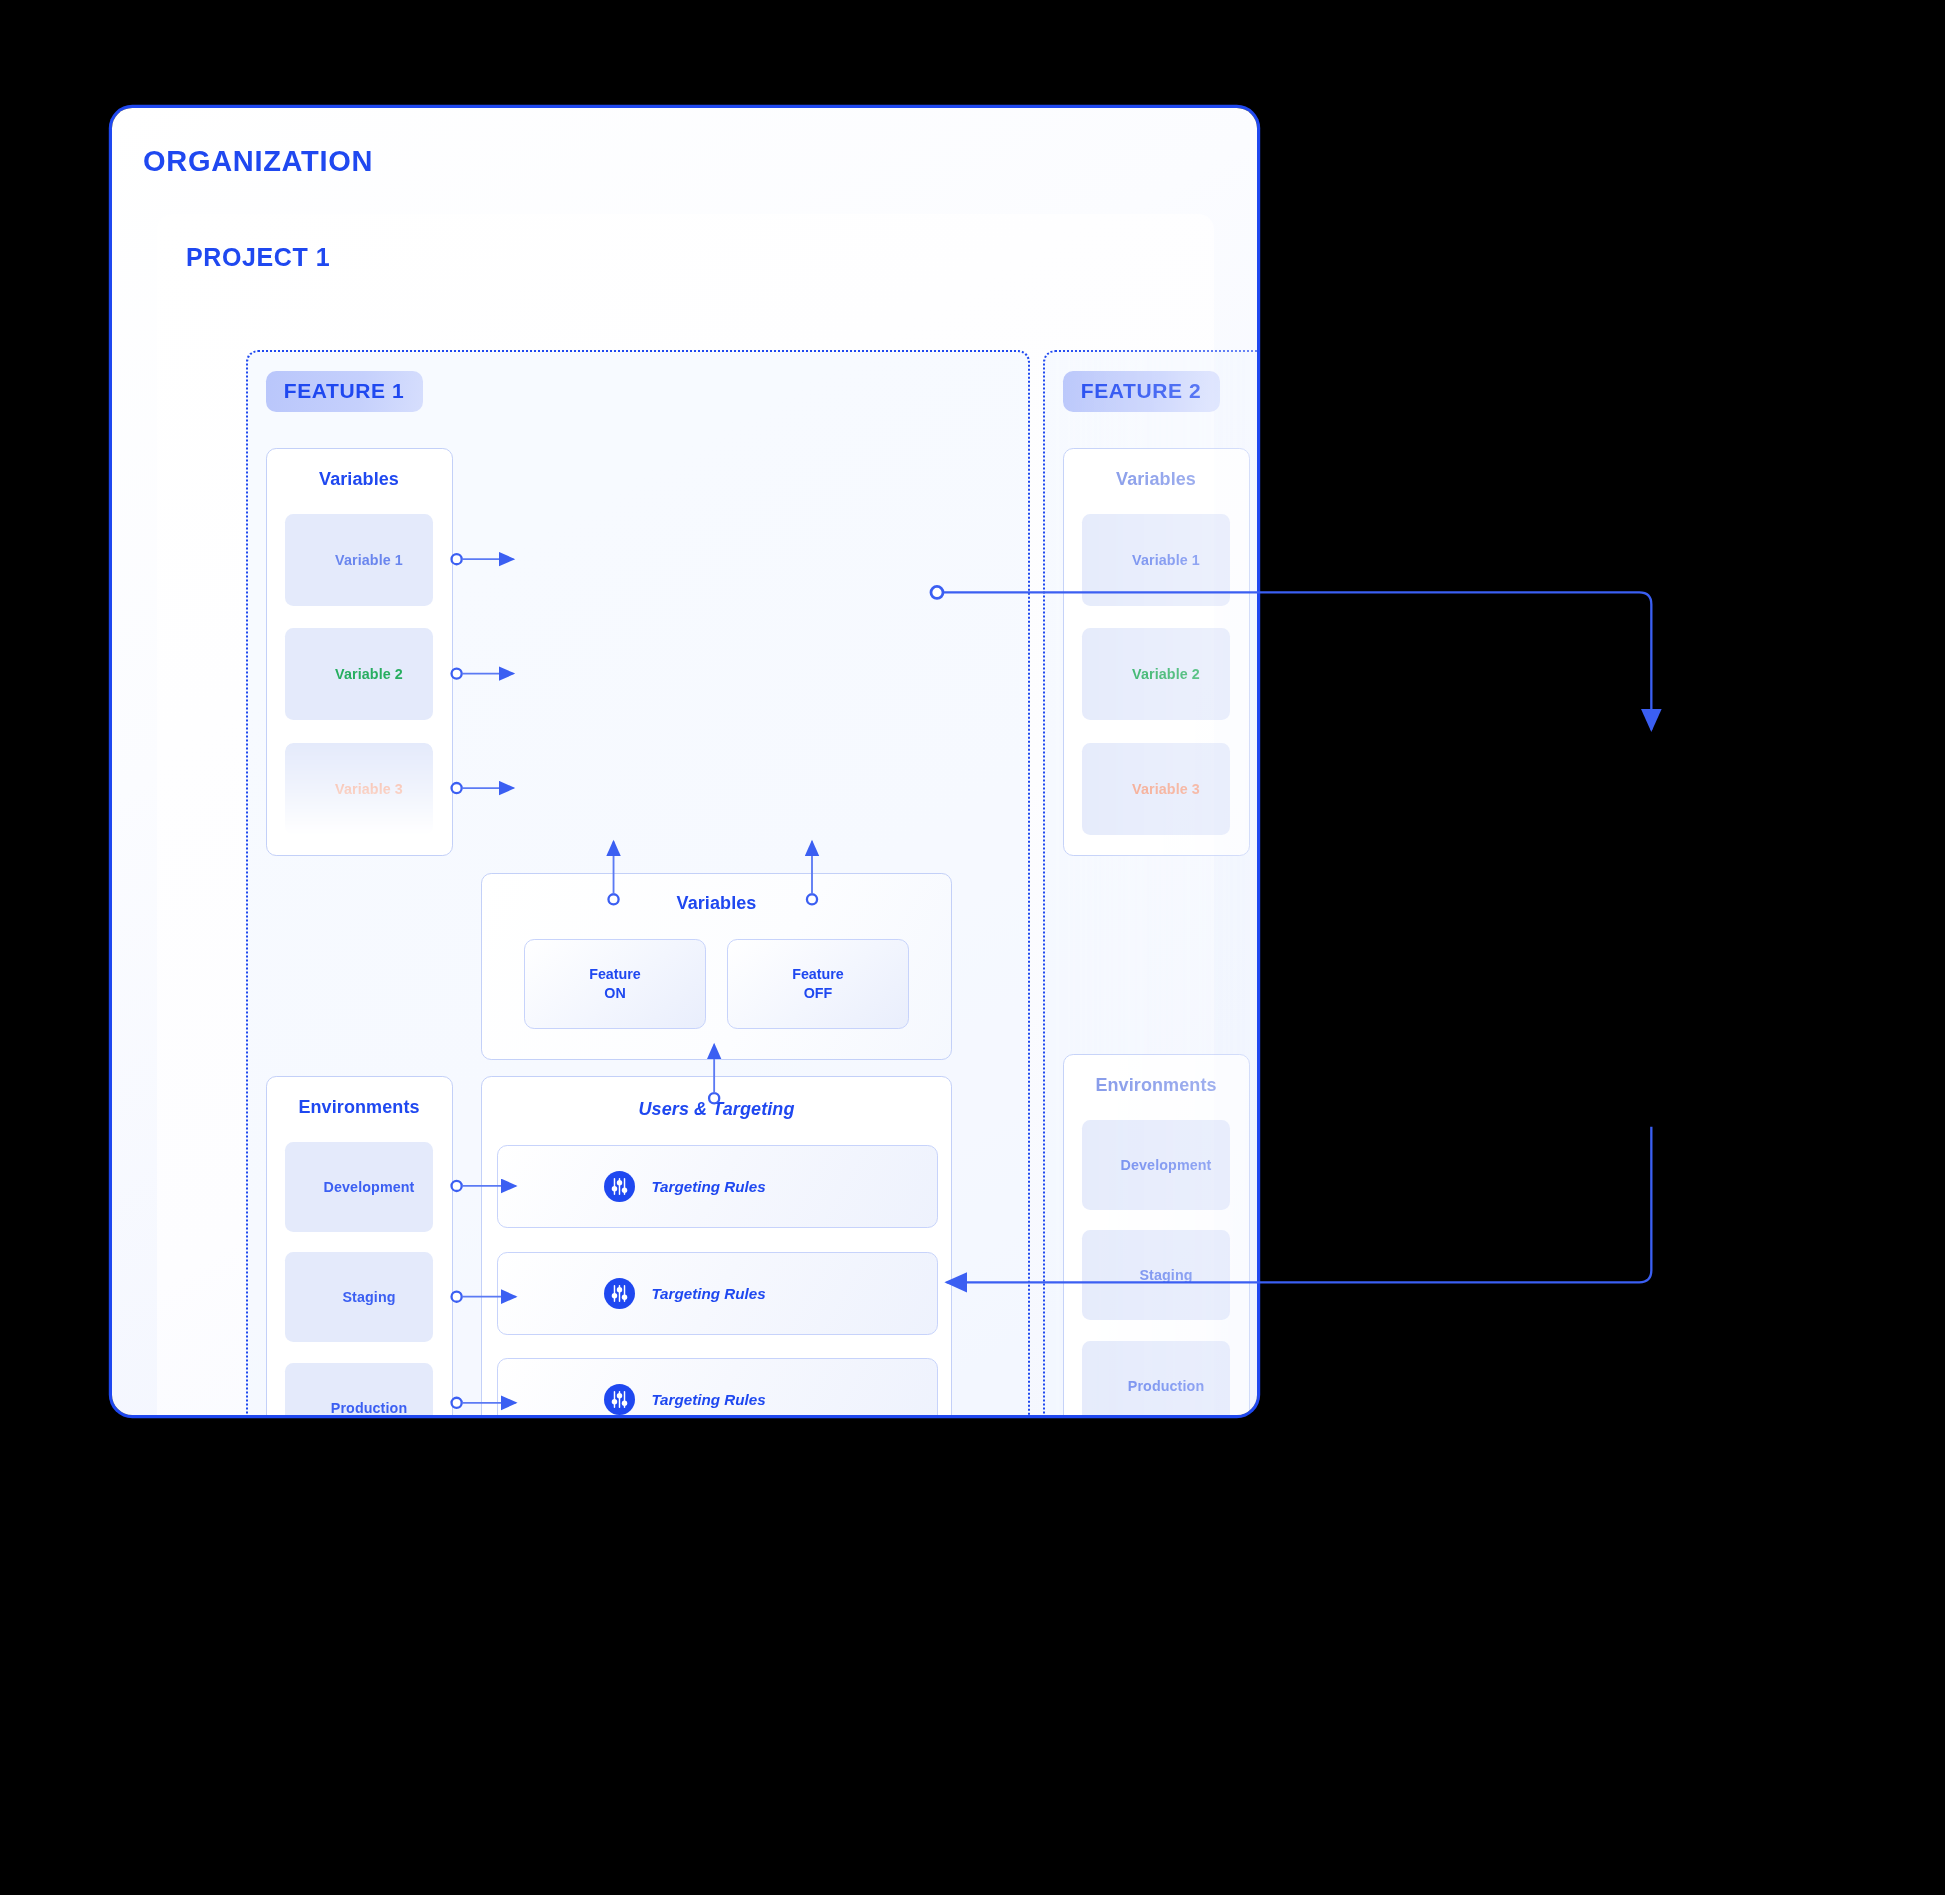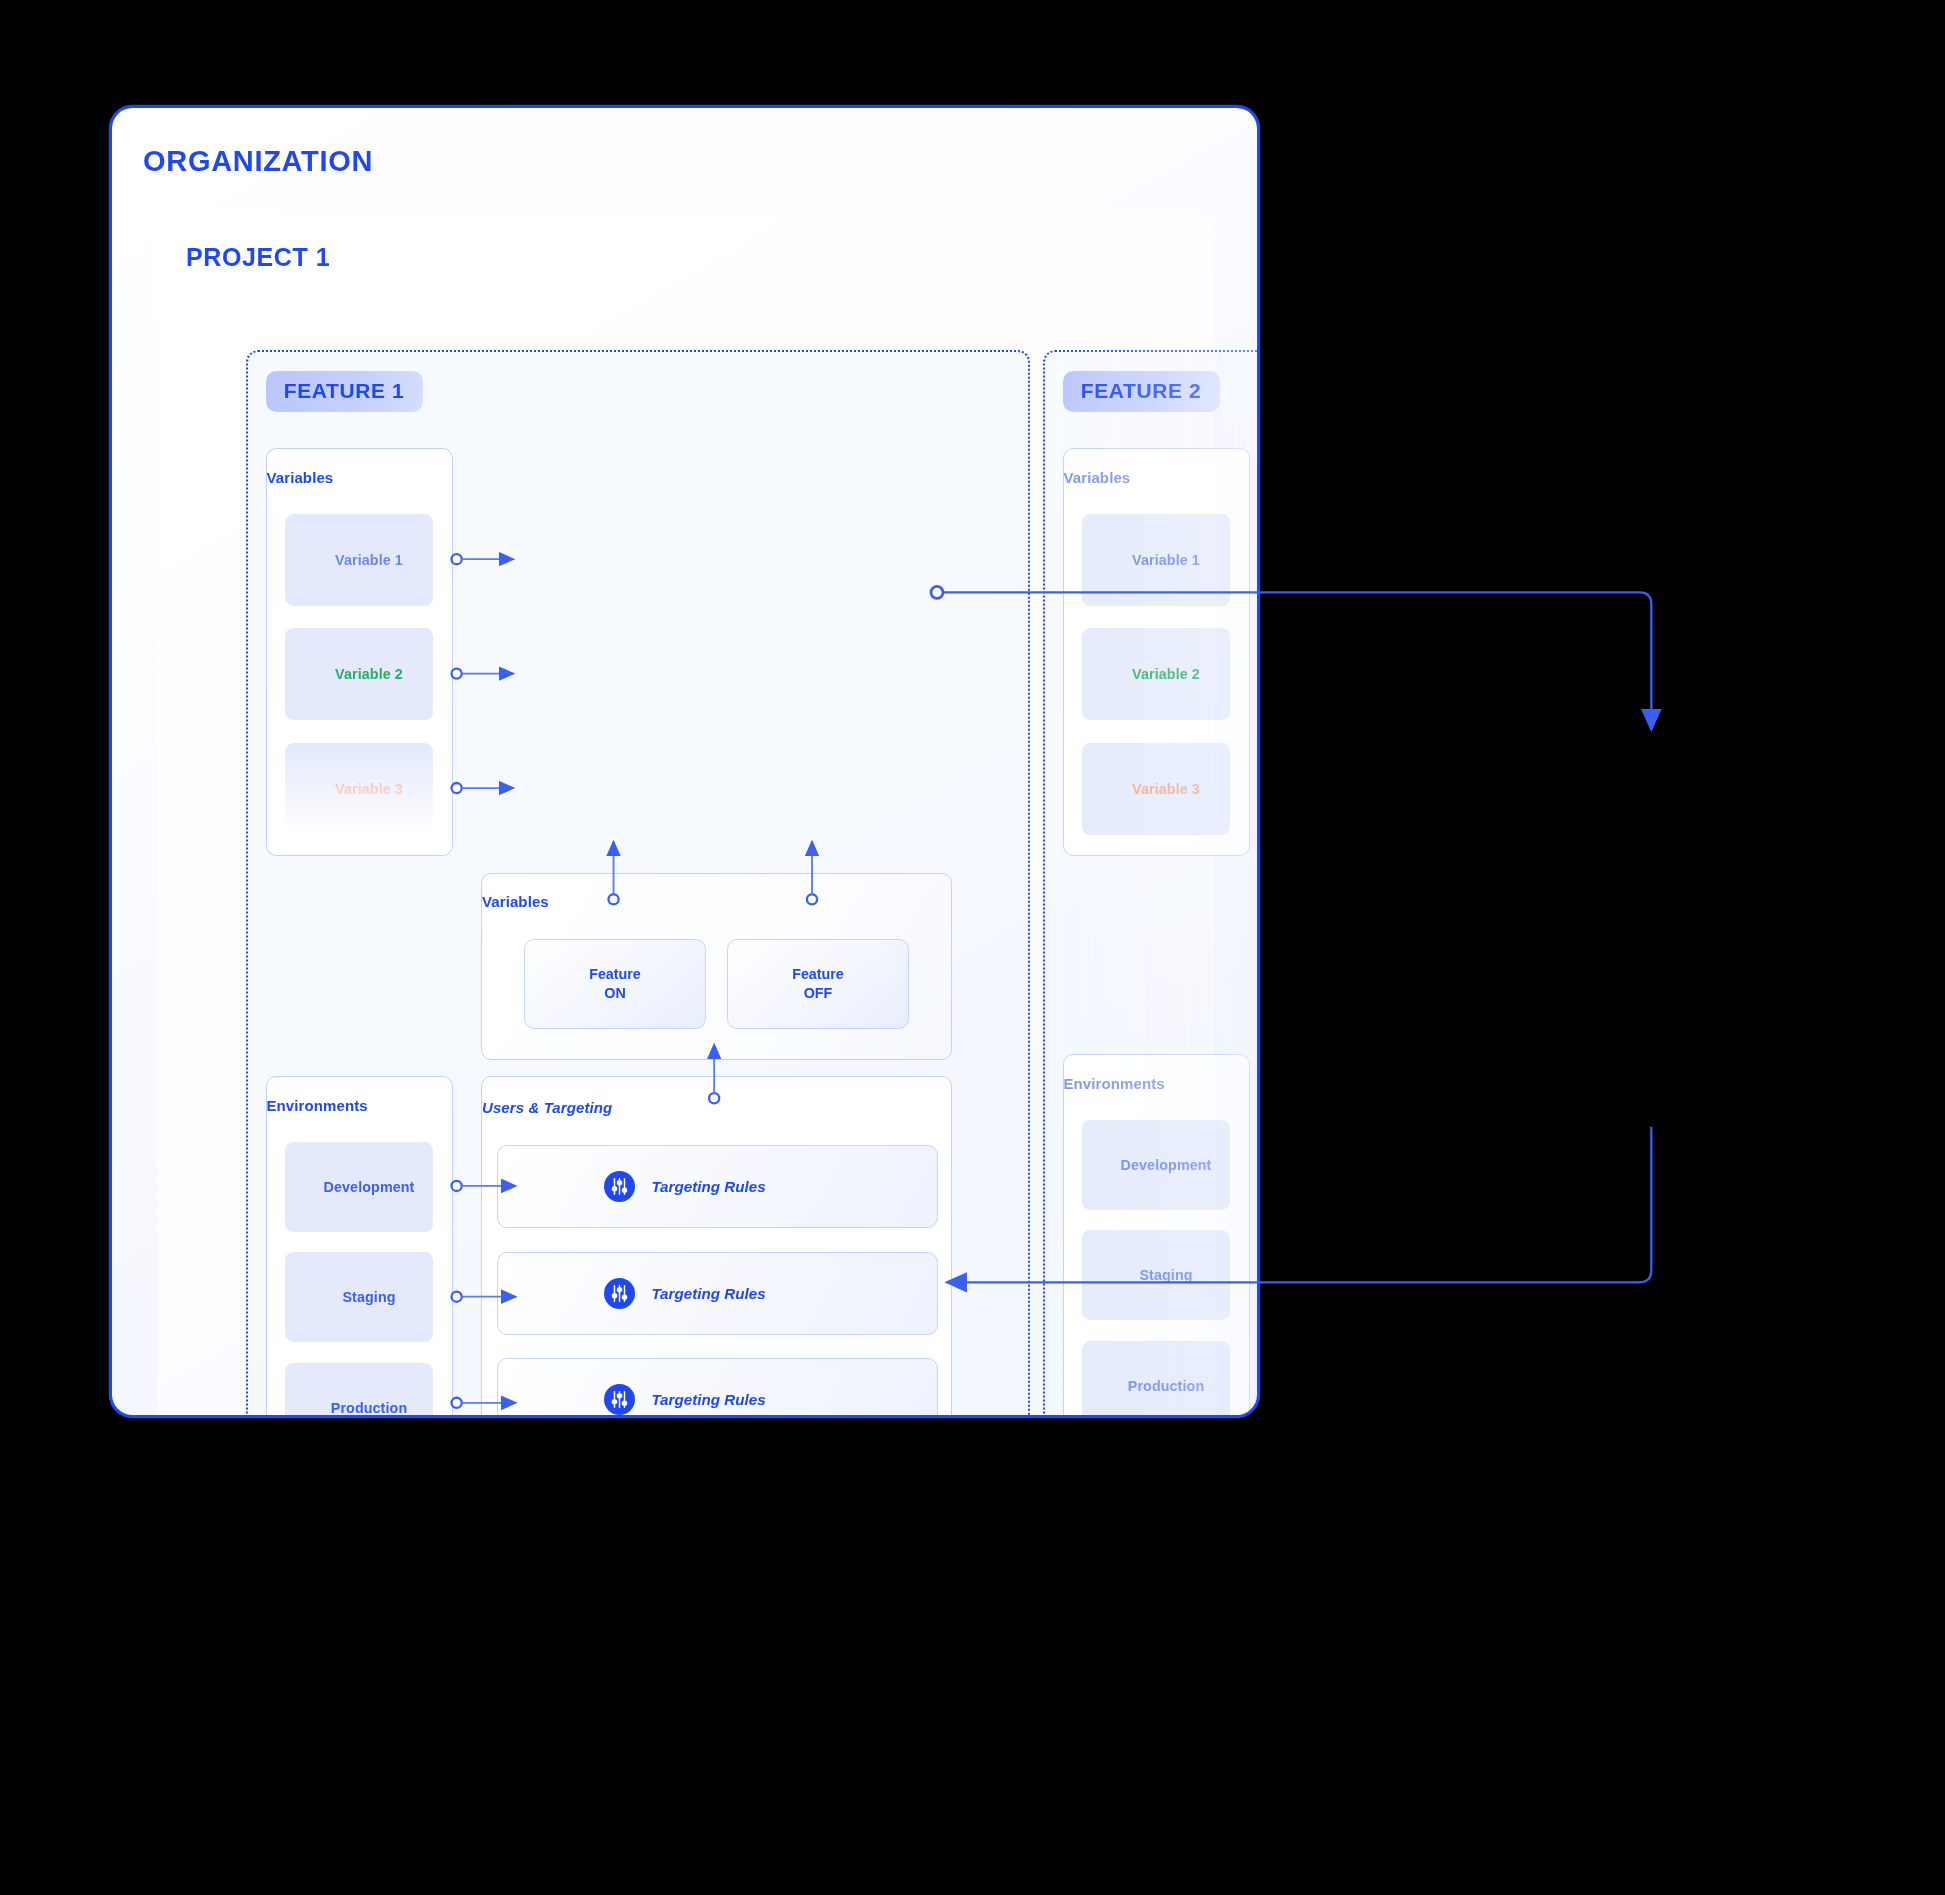--- a/index.html
+++ b/index.html
@@ -40,22 +40,22 @@
   .f2-box{left:886px;top:136px;width:780px;height:1120px;background:rgba(242,246,255,.6);}
 
   .feature-chip{position:absolute;border-radius:10.2px;
      background:linear-gradient(100deg,#b9c6fb 0%,#c5d0fc 60%,#d6defd 100%);
      display:flex;align-items:center;justify-content:center;
      font-size:21px;font-weight:700;letter-spacing:0.6px;color:#1f48f0;}
 
   
   .panel{position:absolute;border:1.4px solid #c3d0f8;border-radius:10.2px;
      background:#ffffff;}
-  .panel-title{position:absolute;left:0;right:0;text-align:left;
-     font-size:15px;font-weight:700;color:#1f48f0;letter-spacing:0.1px;}
+  .panel-title{position:absolute;left:0;right:0;text-align:center;
+     font-size:18px;font-weight:700;color:#1f48f0;letter-spacing:0.1px;}
 
   .tile{position:absolute;border-radius:8.3px;background:#e4eafb;}
   .tile-label{position:absolute;left:0;right:0;top:50%;transform:translateY(-50%);
      text-align:center;font-size:14.3px;font-weight:700;letter-spacing:0.1px;padding-left:20px;}
 
   .value-tile{position:absolute;border-radius:8.3px;background:#e6ecfc;}
 
   .variation-tile{position:absolute;border:1.8px solid #c7d3fb;border-radius:10.2px;
      background:linear-gradient(140deg,#ffffff 0%,#f3f6fe 55%,#e9eefc 100%);
      display:flex;flex-direction:column;align-items:center;justify-content:center;

